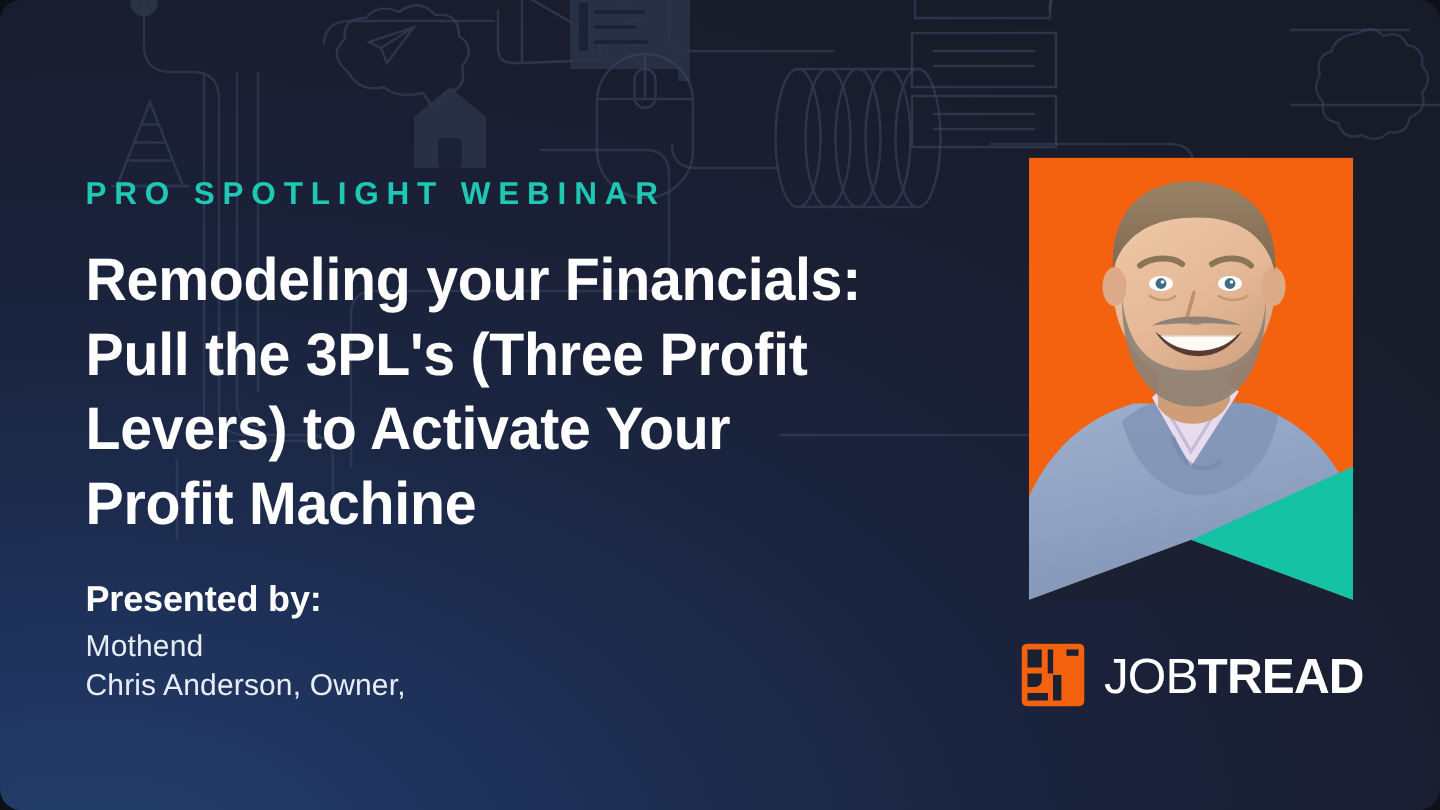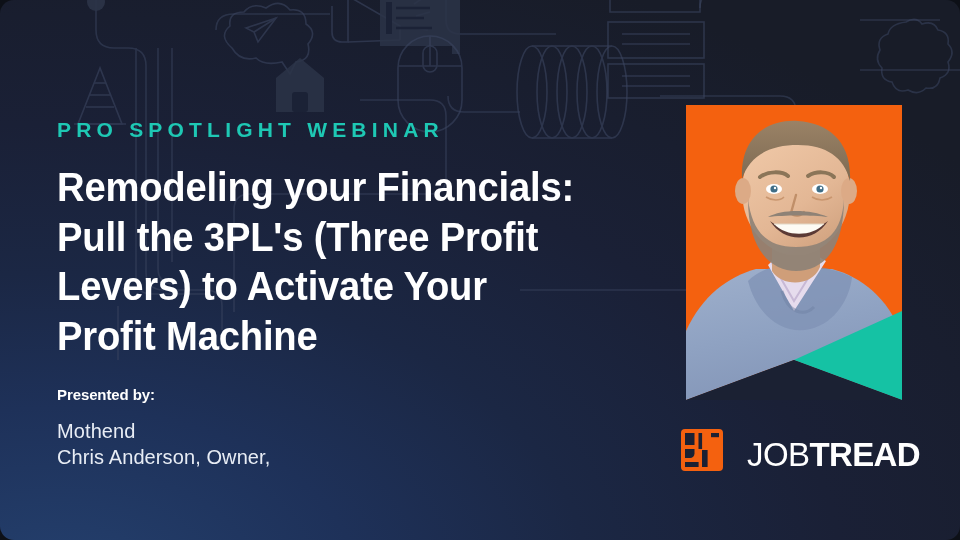--- a/index.html
+++ b/index.html
@@ -61,21 +61,21 @@
     color: #ffffff;
     letter-spacing: -0.2px;
     transform: scaleX(0.955);
     transform-origin: left top;
   }
 
   .presented-label {
     position: absolute;
     top: 386px;
     left: 0;
-    font-size: 15px;
+    font-size: 24px;
     font-weight: 700;
     color: #ffffff;
     letter-spacing: -0.1px;
   }
 
   .presenter {
     position: absolute;
     top: 418px;
     left: 0;
     width: 420px;
@@ -100,22 +100,22 @@
     width: 216px;
     height: 295px;
   }
 
   
   .logo {
     position: absolute;
     left: 681px;
     top: 429px;
     display: flex;
-    align-items: flex-end;
-    gap: 24px;
+    align-items: center;
+    gap: 13px;
   }
   .logo-mark { display: block; }
   .logo-word {
     font-size: 33px;
     line-height: 33px;
     color: #ffffff;
     letter-spacing: -0.6px;
     white-space: nowrap;
   }
   .logo-word .w-job { font-weight: 400; }

